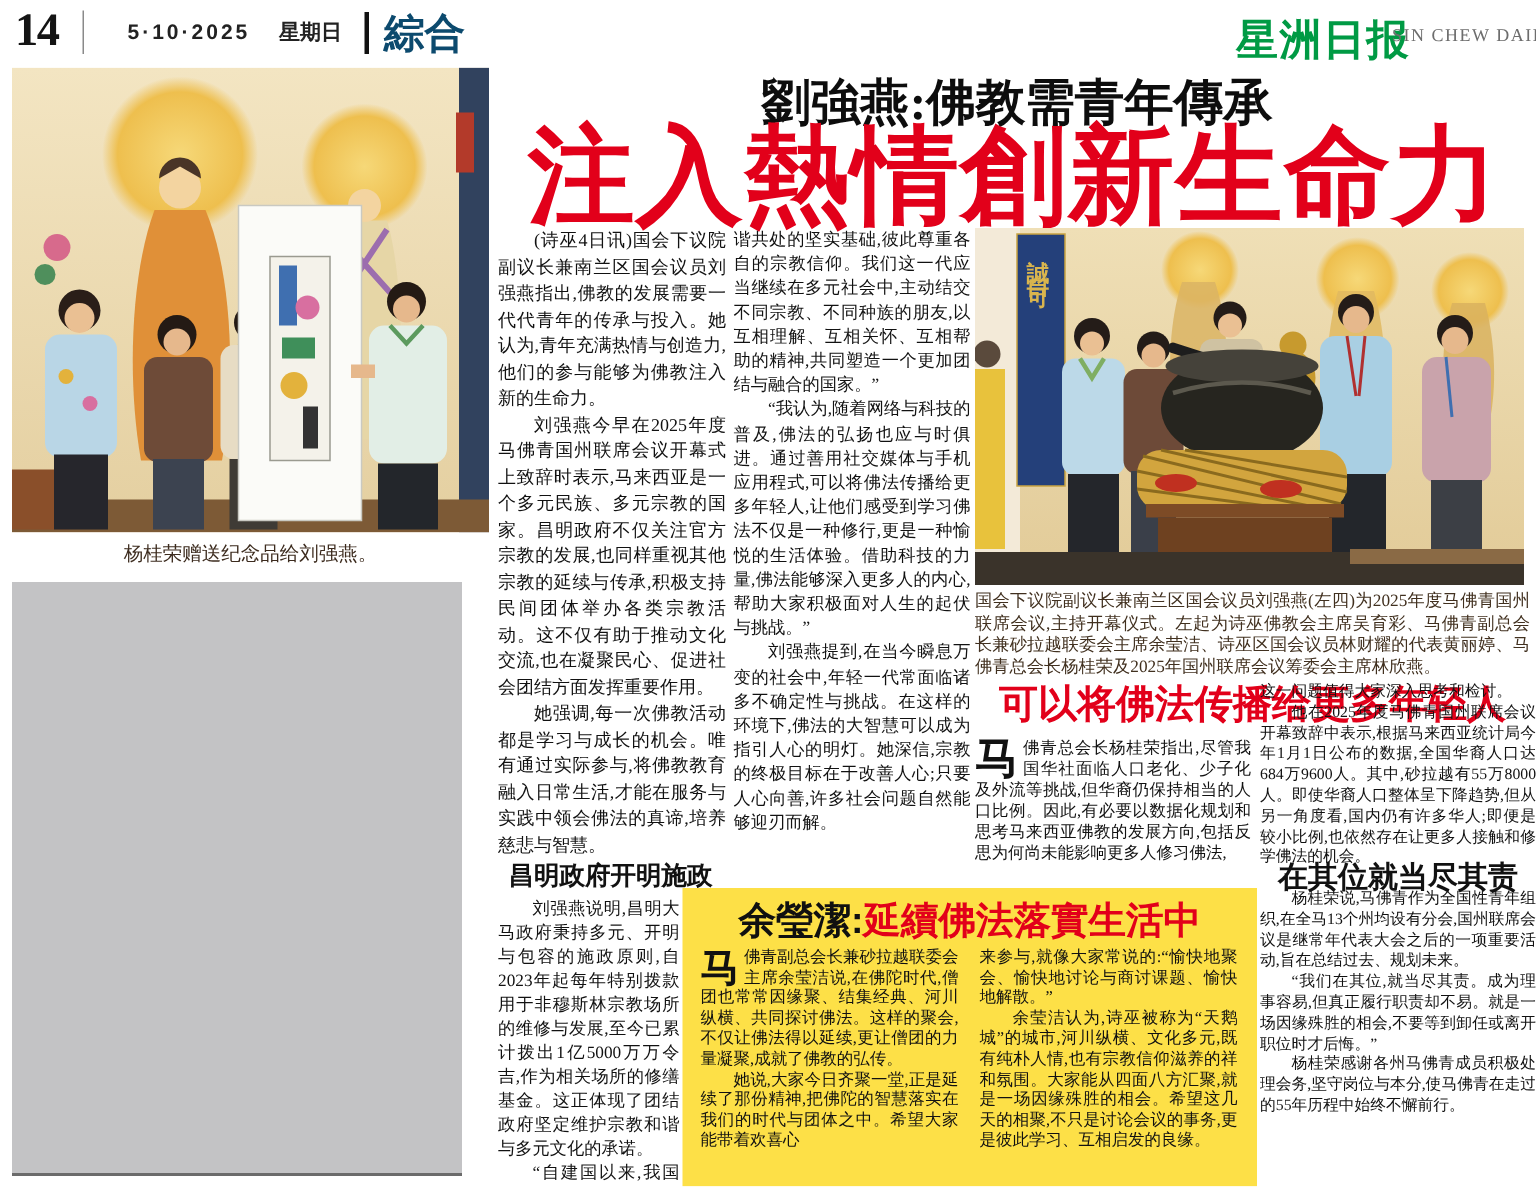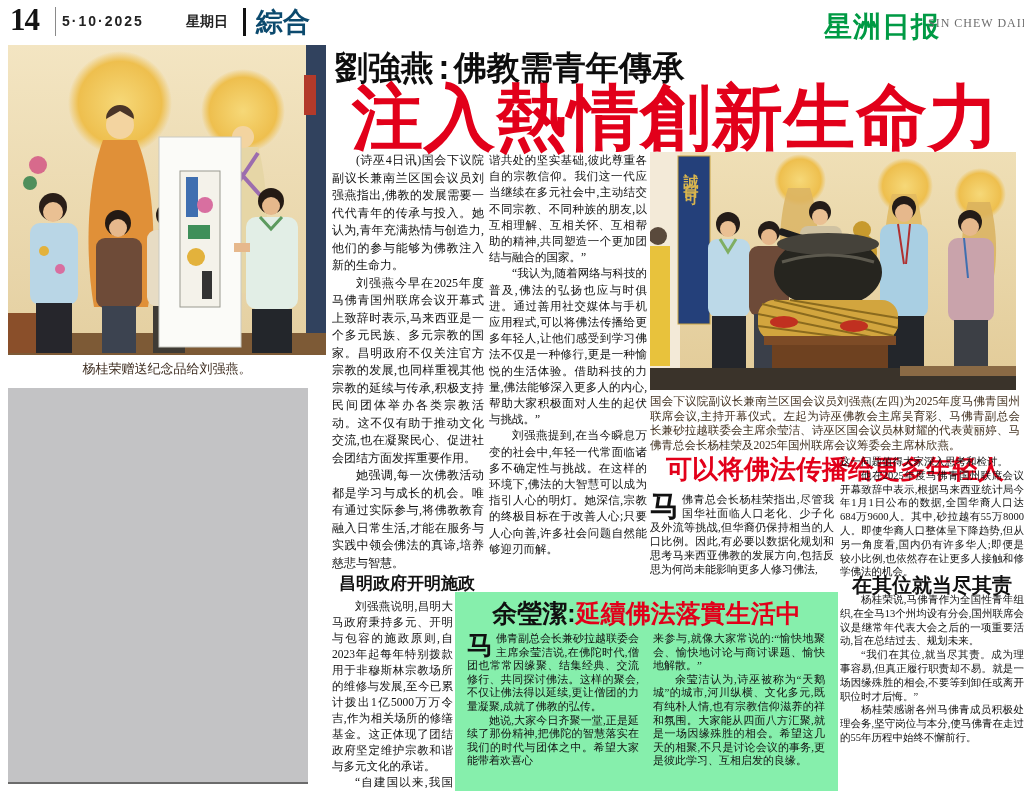--- a/index.html
+++ b/index.html
@@ -5,34 +5,34 @@
   html,body{margin:0;padding:0;background:#ffffff;}
   .page{position:relative;width:1024px;height:791px;background:#fff;overflow:hidden;
         font-family:"Liberation Serif",serif;color:#111;}
   [data-name]{box-sizing:border-box;}
 
   
   .hdr{position:absolute;left:0;top:0;width:1024px;height:42px;background:#fff;}
   .pageno{position:absolute;left:10px;top:2px;font-family:"Liberation Serif",serif;
           font-size:31px;font-weight:bold;color:#141414;letter-spacing:-1px;}
   .hdr-rule1{position:absolute;left:55px;top:7px;width:1px;height:29px;background:#8a8a8a;}
-  .hdr-date{position:absolute;left:62px;top:13px;font-family:"Liberation Sans",sans-serif;
+  .hdr-date{position:absolute;left:85px;top:13px;font-family:"Liberation Sans",sans-serif;
             font-size:14px;font-weight:bold;letter-spacing:2px;color:#222;}
   .hdr-week{position:absolute;left:186px;top:13px;font-size:14px;font-weight:bold;color:#222;}
   .hdr-rule2{position:absolute;left:243px;top:8px;width:3px;height:28px;background:#111;}
   .hdr-section{position:absolute;left:256px;top:4px;font-size:27px;font-weight:900;color:#0c4a6e;
                font-family:"Liberation Sans",sans-serif;}
   .masthead-cn{position:absolute;left:824px;top:8px;font-size:28px;font-weight:900;color:#009a44;
                font-family:"Liberation Serif",serif;letter-spacing:1px;}
   .masthead-en{position:absolute;left:928px;top:16px;font-size:12px;color:#6d6d6d;
                font-family:"Liberation Serif",serif;letter-spacing:1px;white-space:nowrap;}
 
   
-  .kicker{position:absolute;left:335px;top:46px;width:686px;
-          font-family:Liberation Mono, monospace;font-weight:900;font-size:33px;color:#0d0d0d;}
+  .kicker{position:absolute;left:335px;top:46px;width:686px;text-align:center;
+          font-family:Liberation Serif, serif;font-weight:900;font-size:33px;color:#0d0d0d;}
   .bigred{position:absolute;left:330px;top:82px;width:692px;text-align:center;line-height:1.0;
           font-family:Liberation Sans, sans-serif;font-weight:900;font-size:71px;color:#e2001a;
           letter-spacing:1px;white-space:nowrap;}
 
   
   .lphoto{position:absolute;left:8px;top:45px;width:318px;height:310px;overflow:hidden;}
   .lcaption{position:absolute;left:8px;top:360px;width:318px;text-align:center;
             font-size:13px;color:#3c2b1e;}
   .adbox{position:absolute;left:8px;top:388px;width:300px;height:396px;background:#c3c3c5;
          border-bottom:2px solid #6b6b6b;}
@@ -58,21 +58,21 @@
   .headline2{position:absolute;left:648px;top:452px;width:374px;text-align:center;
              font-family:"Liberation Sans",sans-serif;font-weight:900;font-size:26px;
              color:#e2001a;letter-spacing:0px;white-space:nowrap;}
   .s2c1{left:650px;top:492px;width:184px;height:100px;font-size:11px;line-height:14px;}
   .s2c2{left:840px;top:455px;width:184px;height:333px;font-size:10.5px;line-height:13.8px;}
   .sub2{margin:6px 0 4px 0;text-align:center;font-family:"Liberation Sans",sans-serif;
         font-weight:900;font-size:20px;text-indent:0 !important;}
   .dropcap{float:left;font-size:29px;line-height:27px;font-weight:bold;padding:1px 3px 0 0;}
 
   
-  .bluebox{position:absolute;left:455px;top:592px;width:383px;height:199px;background:#86efac;}
+  .bluebox{position:absolute;left:455px;top:592px;width:383px;height:199px;background:#fde047;}
   .bb-head{position:absolute;left:0;top:5px;width:383px;text-align:center;white-space:nowrap;
            font-family:"Liberation Sans",sans-serif;font-weight:900;font-size:25px;}
   .bb-name{color:#101010;}
   .bb-red{color:#e2001a;}
   .bbcol{position:absolute;top:40px;height:152px;width:172px;font-size:11px;line-height:13.6px;
          text-align:justify;overflow:hidden;}
   .bbA{left:12px;} .bbB{left:198px;}
   .bbcol p{margin:0;text-indent:2em;} .bbcol p.noindent{text-indent:0;}
   .bb-drop{float:left;font-size:26px;line-height:25px;font-weight:bold;padding:1px 3px 0 0;}
 </style>
@@ -258,21 +258,21 @@
     <p data-name="paragraph">杨桂荣说,马佛青作为全国性青年组织,在全马13个州均设有分会,国州联席会议是继常年代表大会之后的一项重要活动,旨在总结过去、规划未来。</p>
     <p data-name="paragraph">“我们在其位,就当尽其责。成为理事容易,但真正履行职责却不易。就是一场因缘殊胜的相会,不要等到卸任或离开职位时才后悔。”</p>
     <p data-name="paragraph">杨桂荣感谢各州马佛青成员积极处理会务,坚守岗位与本分,使马佛青在走过的55年历程中始终不懈前行。</p>
   </div>
 
   <div class="bluebox" data-name="story3-feature-box">
     <div class="bb-head" data-name="story3-headline">
       <span class="bb-name" data-name="story3-headline-name">余瑩潔:</span><span class="bb-red" data-name="story3-headline-red">延續佛法落實生活中</span>
     </div>
     <div class="bbcol bbA" data-name="story3-column-a">
-      <p class="noindent" data-name="paragraph"><span class="bb-drop" data-name="dropcap">马</span><span data-name="paragraph-text">佛青副总会长兼砂拉越联委会主席余莹洁说,在佛陀时代,僧团也常常因缘聚、结集经典、交流修行、共同探讨佛法。这样的聚会,不仅让佛法得以延续,更让僧团的力量凝聚,成就了佛教的弘传。</span></p>
+      <p class="noindent" data-name="paragraph"><span class="bb-drop" data-name="dropcap">马</span><span data-name="paragraph-text">佛青副总会长兼砂拉越联委会主席余莹洁说,在佛陀时代,僧团也常常因缘聚、结集经典、河川纵横、共同探讨佛法。这样的聚会,不仅让佛法得以延续,更让僧团的力量凝聚,成就了佛教的弘传。</span></p>
       <p data-name="paragraph">她说,大家今日齐聚一堂,正是延续了那份精神,把佛陀的智慧落实在我们的时代与团体之中。希望大家能带着欢喜心</p>
     </div>
     <div class="bbcol bbB" data-name="story3-column-b">
       <p class="noindent" data-name="paragraph">来参与,就像大家常说的:“愉快地聚会、愉快地讨论与商讨课题、愉快地解散。”</p>
       <p data-name="paragraph">余莹洁认为,诗巫被称为“天鹅城”的城市,河川纵横、文化多元,既有纯朴人情,也有宗教信仰滋养的祥和氛围。大家能从四面八方汇聚,就是一场因缘殊胜的相会。希望这几天的相聚,不只是讨论会议的事务,更是彼此学习、互相启发的良缘。</p>
     </div>
   </div>
 
 </div>
 

